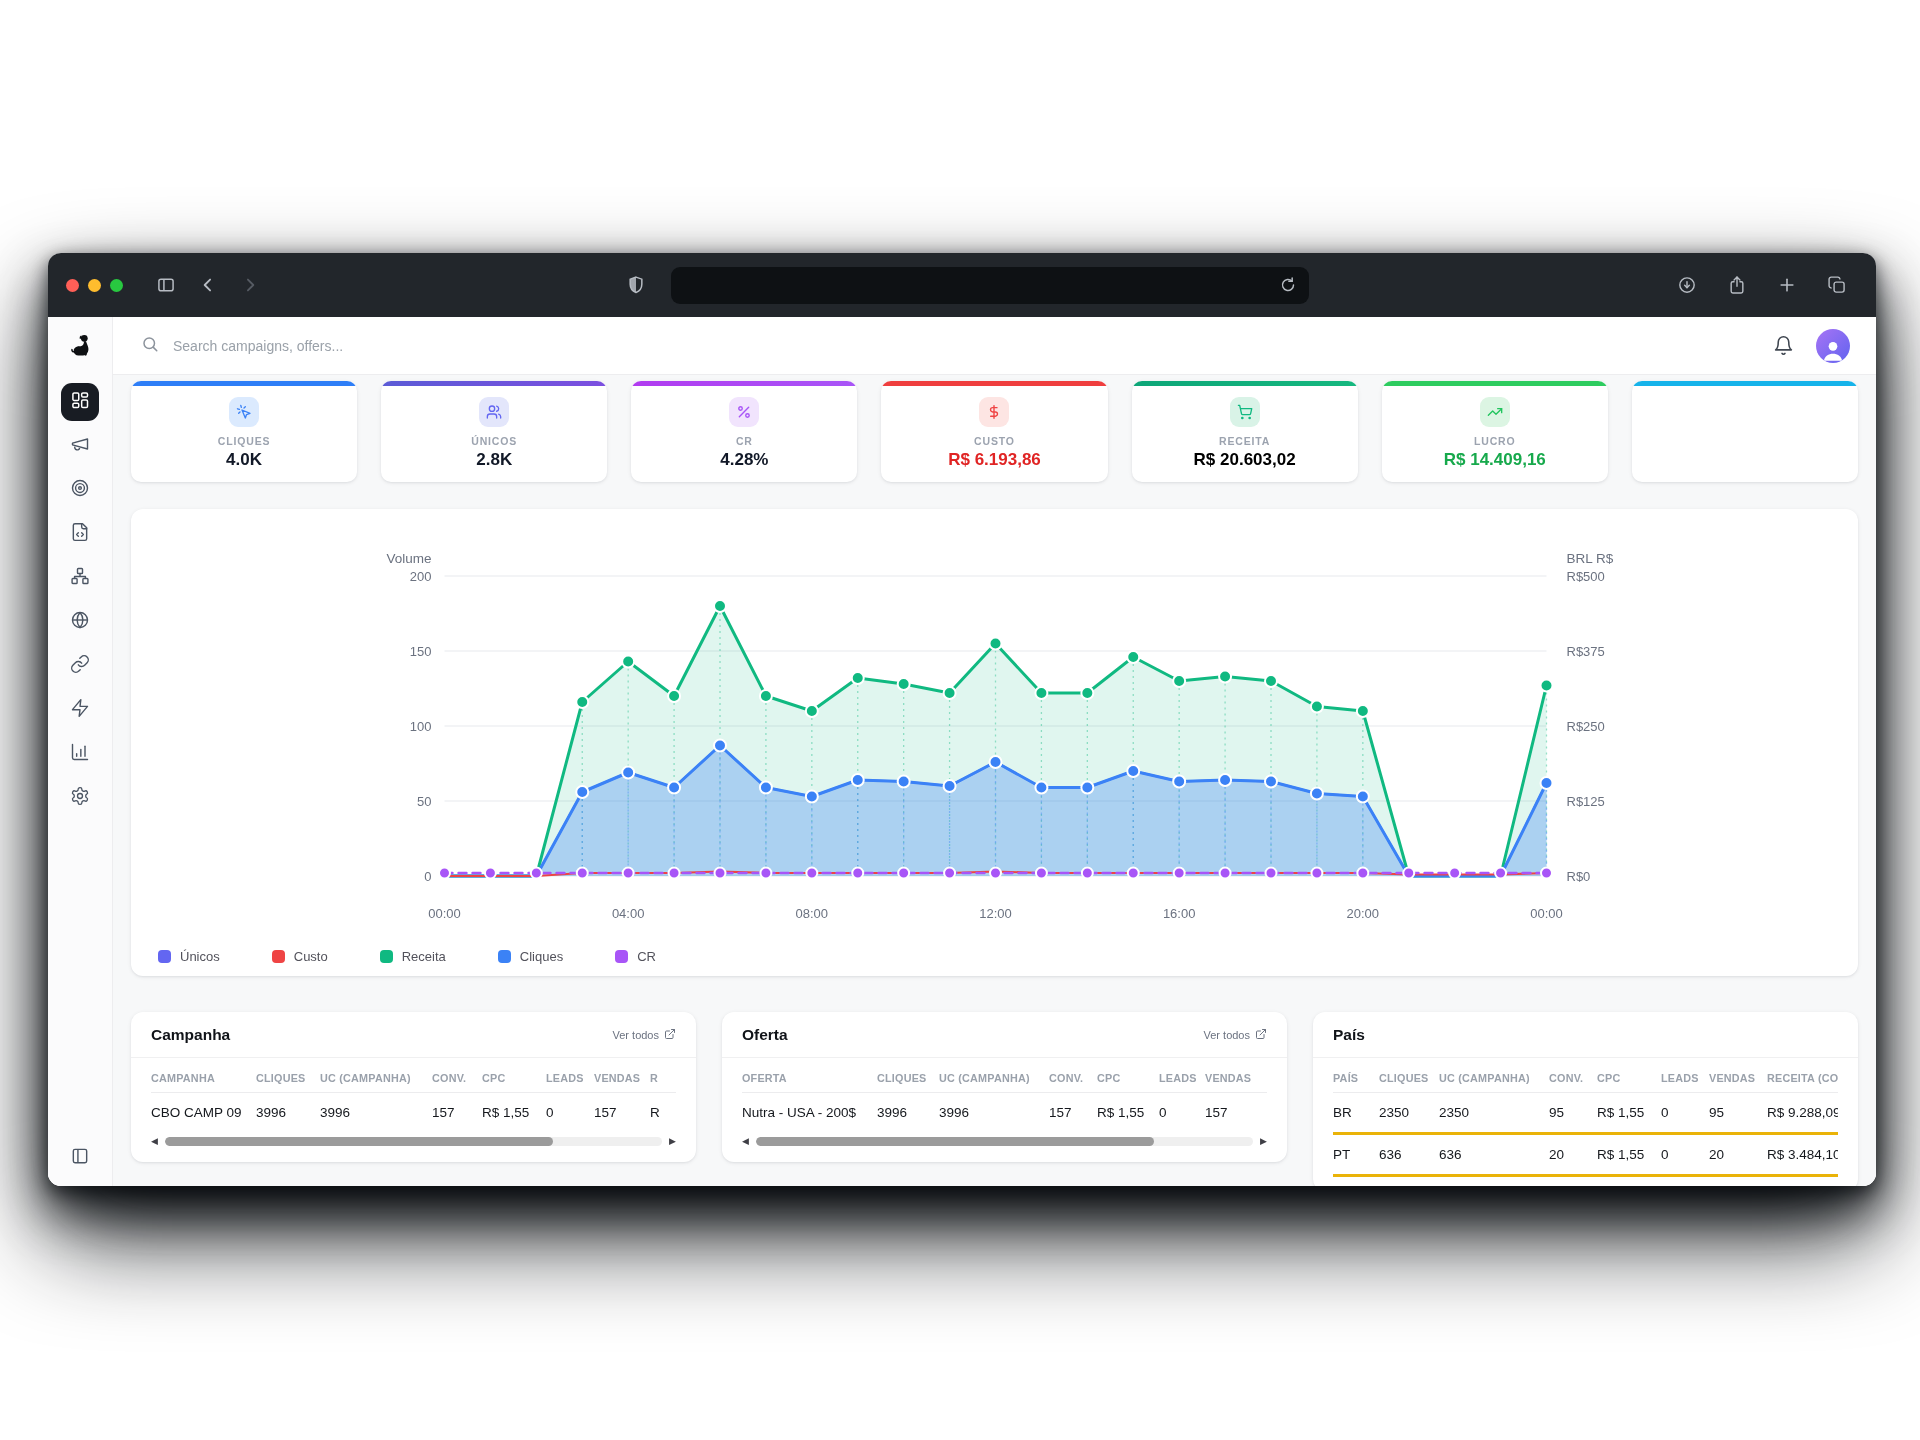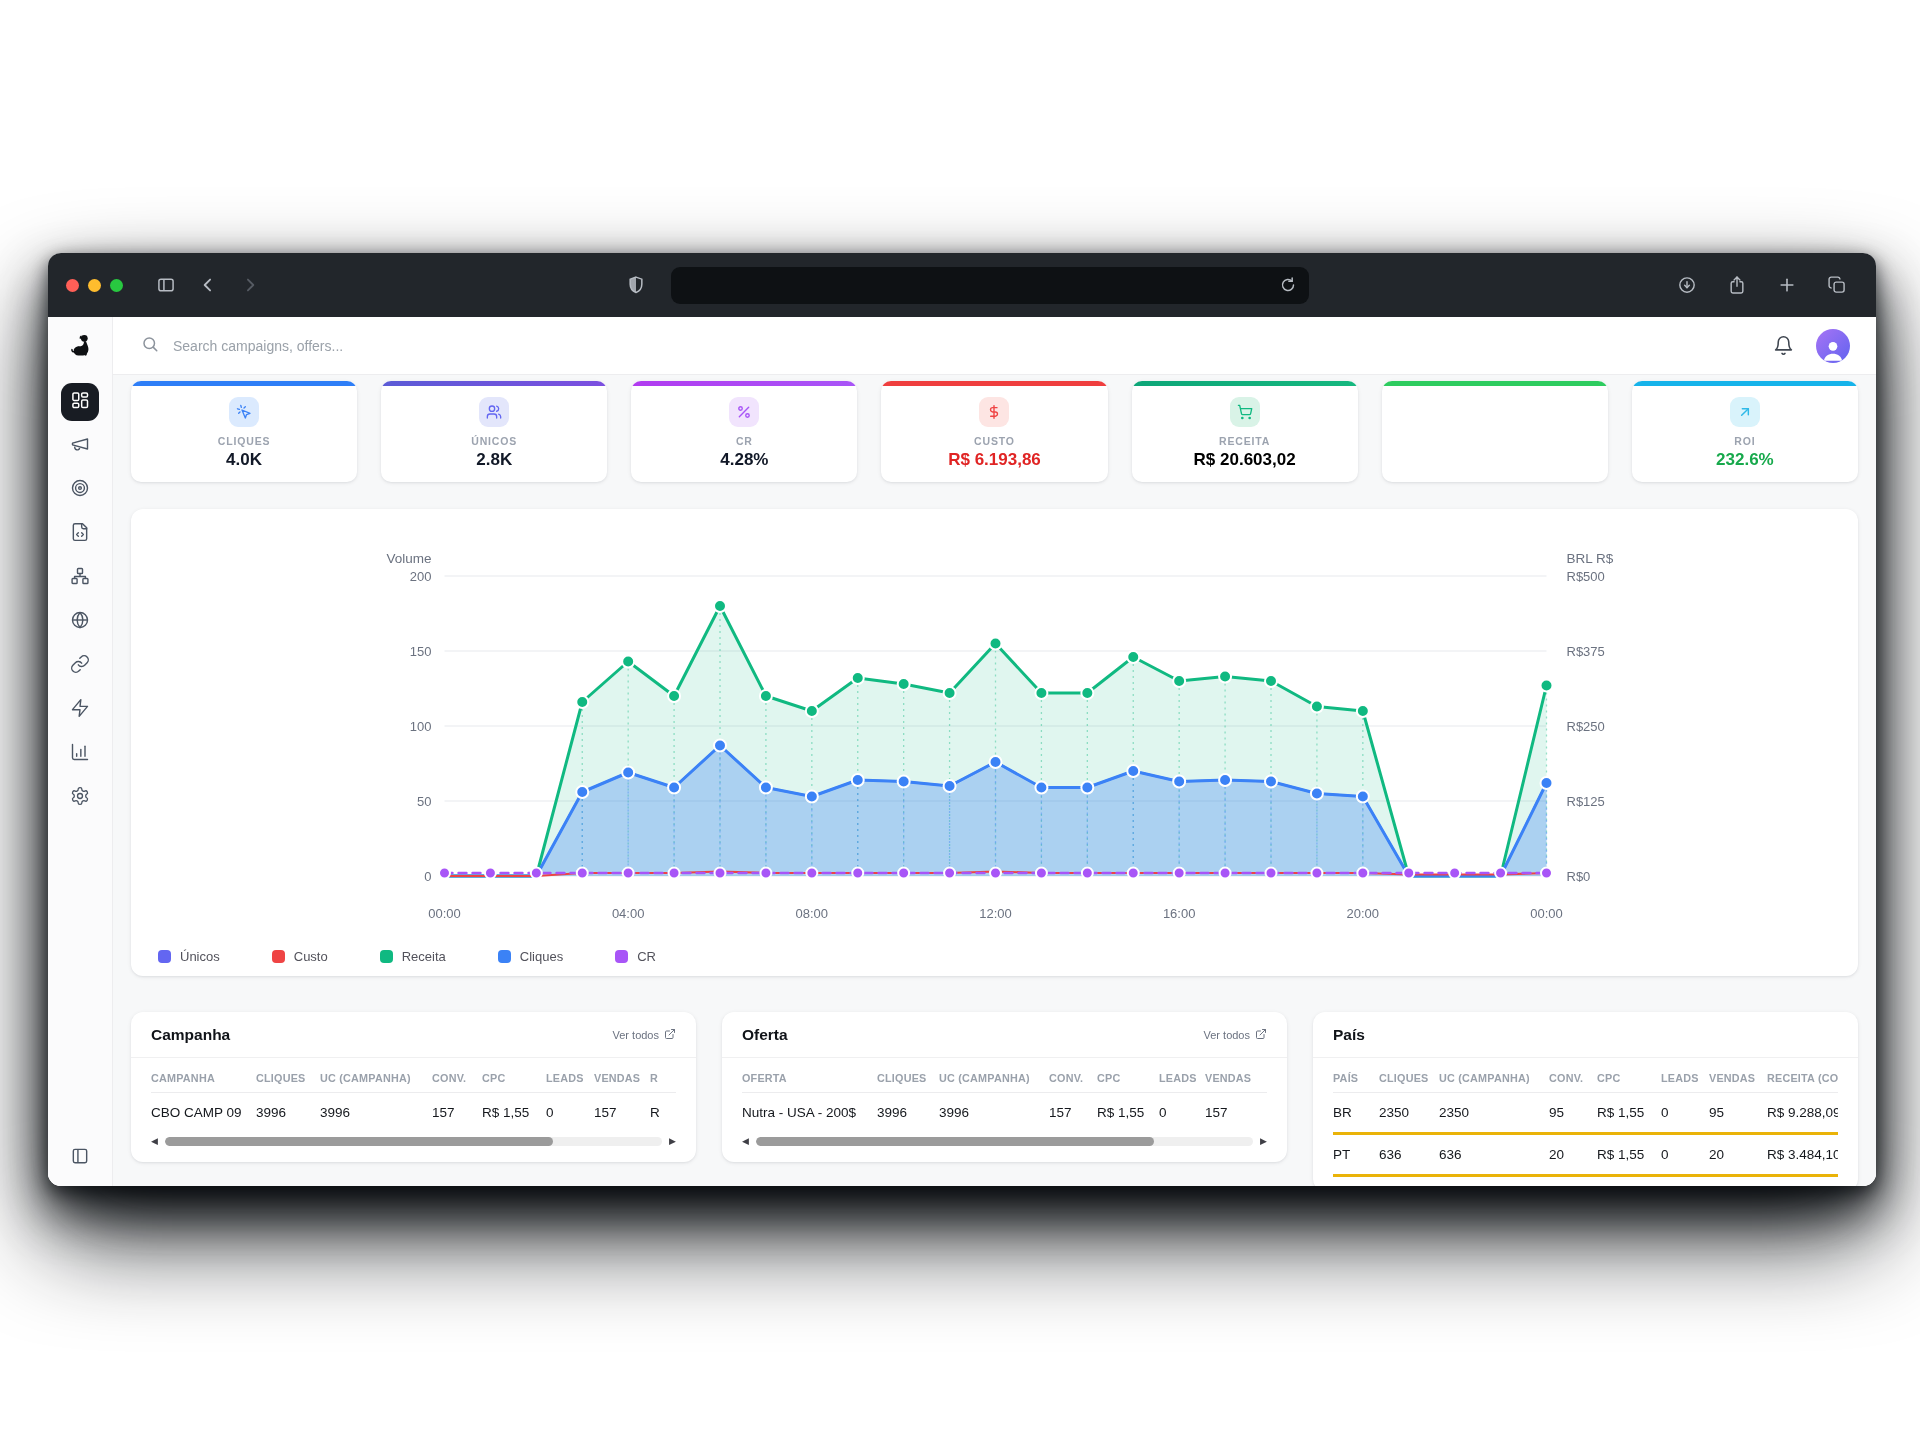--- a/index.html
+++ b/index.html
@@ -339,33 +339,33 @@
                       <circle cx="19" cy="21" r="1"></circle>
                       <path d="M2.05 2.05h2l2.66 12.42a2 2 0 0 0 2 1.58h9.78a2 2 0 0 0 1.95-1.57l1.65-7.43H5.12"></path>
                     </svg>
                   </div>
                   <div class="kpi-label">RECEITA</div>
                   <div class="kpi-value" style="color:#000000">R$ 20.603,02</div>
                 </div>
               </div>
               <div class="kpi-card">
                 <div class="kpi-accent" style="background:#2ecc5f"></div>
+                <div class="kpi-body">
+                  <div class="kpi-chip" style="background:#dcf5e3;color:#22c55e">
+                    <svg viewBox="0 0 24 24" fill="none" stroke="currentColor" stroke-width="2" stroke-linecap="round" stroke-linejoin="round">
+                      <polyline points="22,7 13.5,15.5 8.5,10.5 2,17"></polyline>
+                      <polyline points="16,7 22,7 22,13"></polyline>
+                    </svg>
+                  </div>
+                  <div class="kpi-label">LUCRO</div>
+                  <div class="kpi-value" style="color:#17a94c">R$ 14.409,16</div>
+                </div>
               </div>
               <div class="kpi-card">
                 <div class="kpi-accent" style="background:#16b3ea"></div>
-                <div class="kpi-body">
-                  <div class="kpi-chip" style="background:#d9f3fb;color:#2fb9e8">
-                    <svg viewBox="0 0 24 24" fill="none" stroke="currentColor" stroke-width="2.2" stroke-linecap="round" stroke-linejoin="round">
-                      <line x1="7" y1="17" x2="17" y2="7"></line>
-                      <polyline points="8,7 17,7 17,16"></polyline>
-                    </svg>
-                  </div>
-                  <div class="kpi-label">ROI</div>
-                  <div class="kpi-value" style="color:#17a94c">232.6%</div>
-                </div>
               </div>
             </div>
 
           <section class="chart-card">
             <div id="chart-host"><svg viewBox="0 0 1726 420" width="100%" height="420" font-family="Liberation Sans, sans-serif">
                   <line x1="313" y1="353" x2="1415" y2="353" stroke="#e8eaed" stroke-width="1.2"></line>
                   <text x="300" y="357.5" text-anchor="end" font-size="13" fill="#6b7280">0</text>
                   <text x="1435" y="357.5" font-size="13" fill="#6b7280">R$0</text>
                   <line x1="313" y1="278" x2="1415" y2="278" stroke="#e8eaed" stroke-width="1.2"></line>
                   <text x="300" y="282.5" text-anchor="end" font-size="13" fill="#6b7280">50</text>

